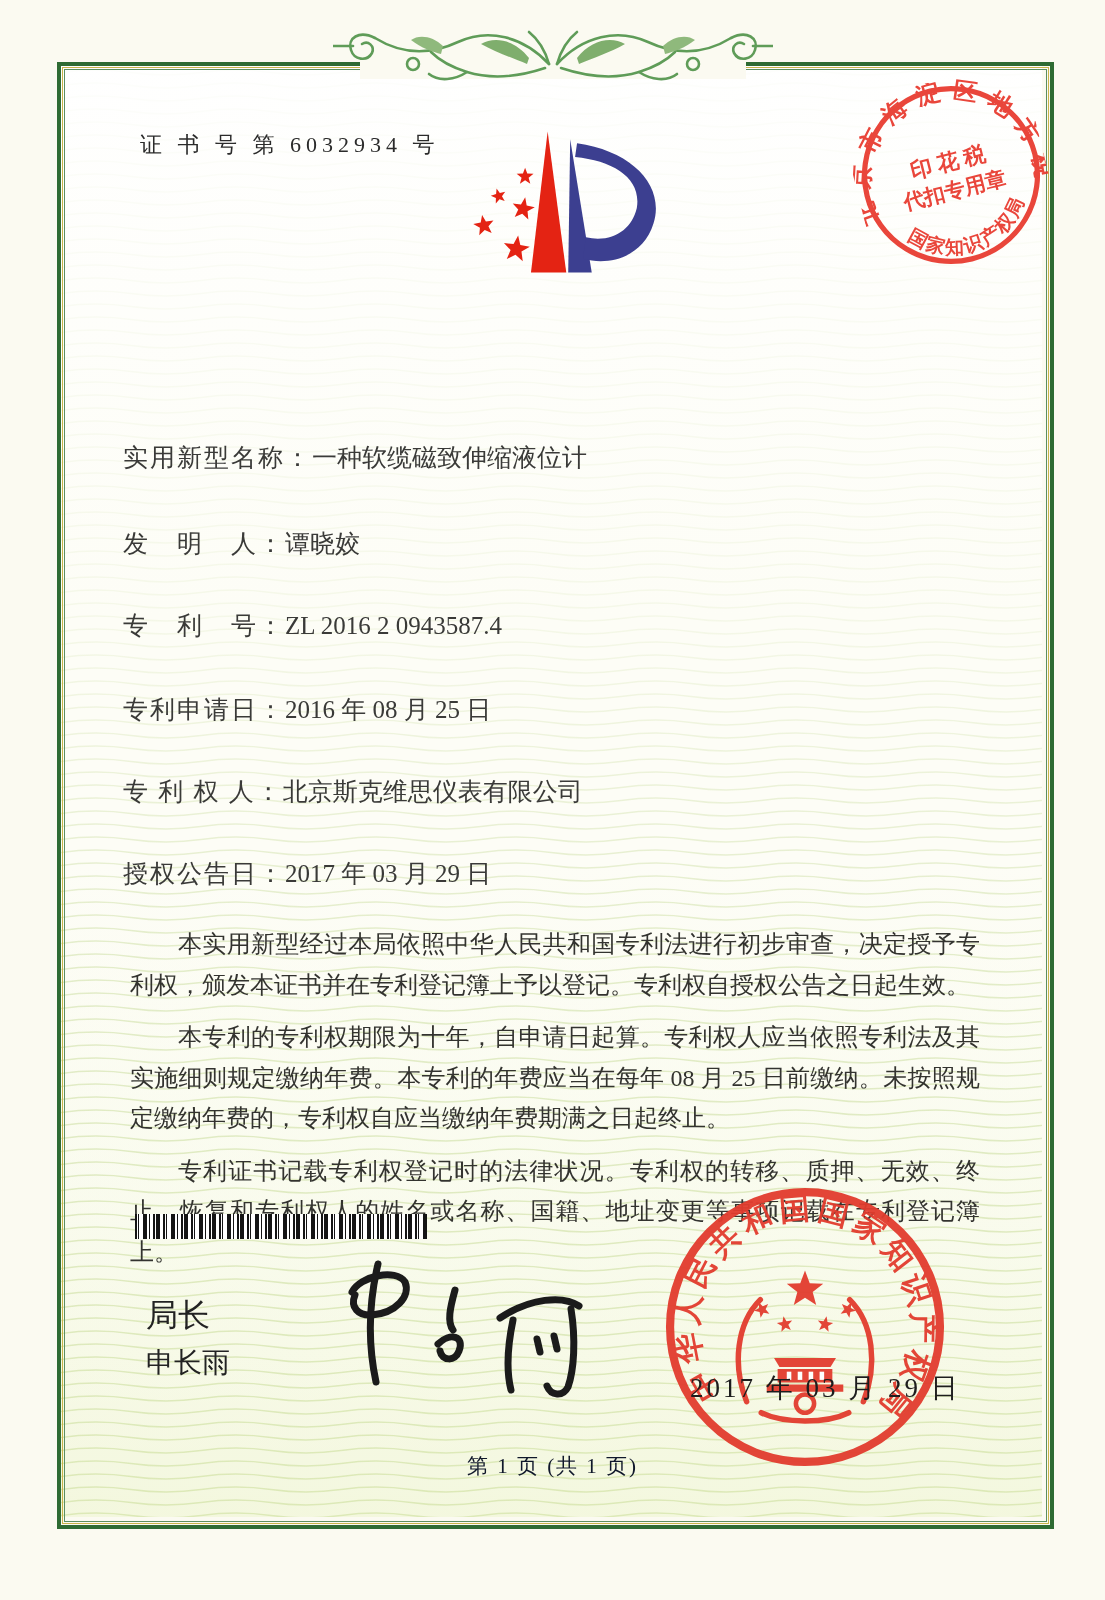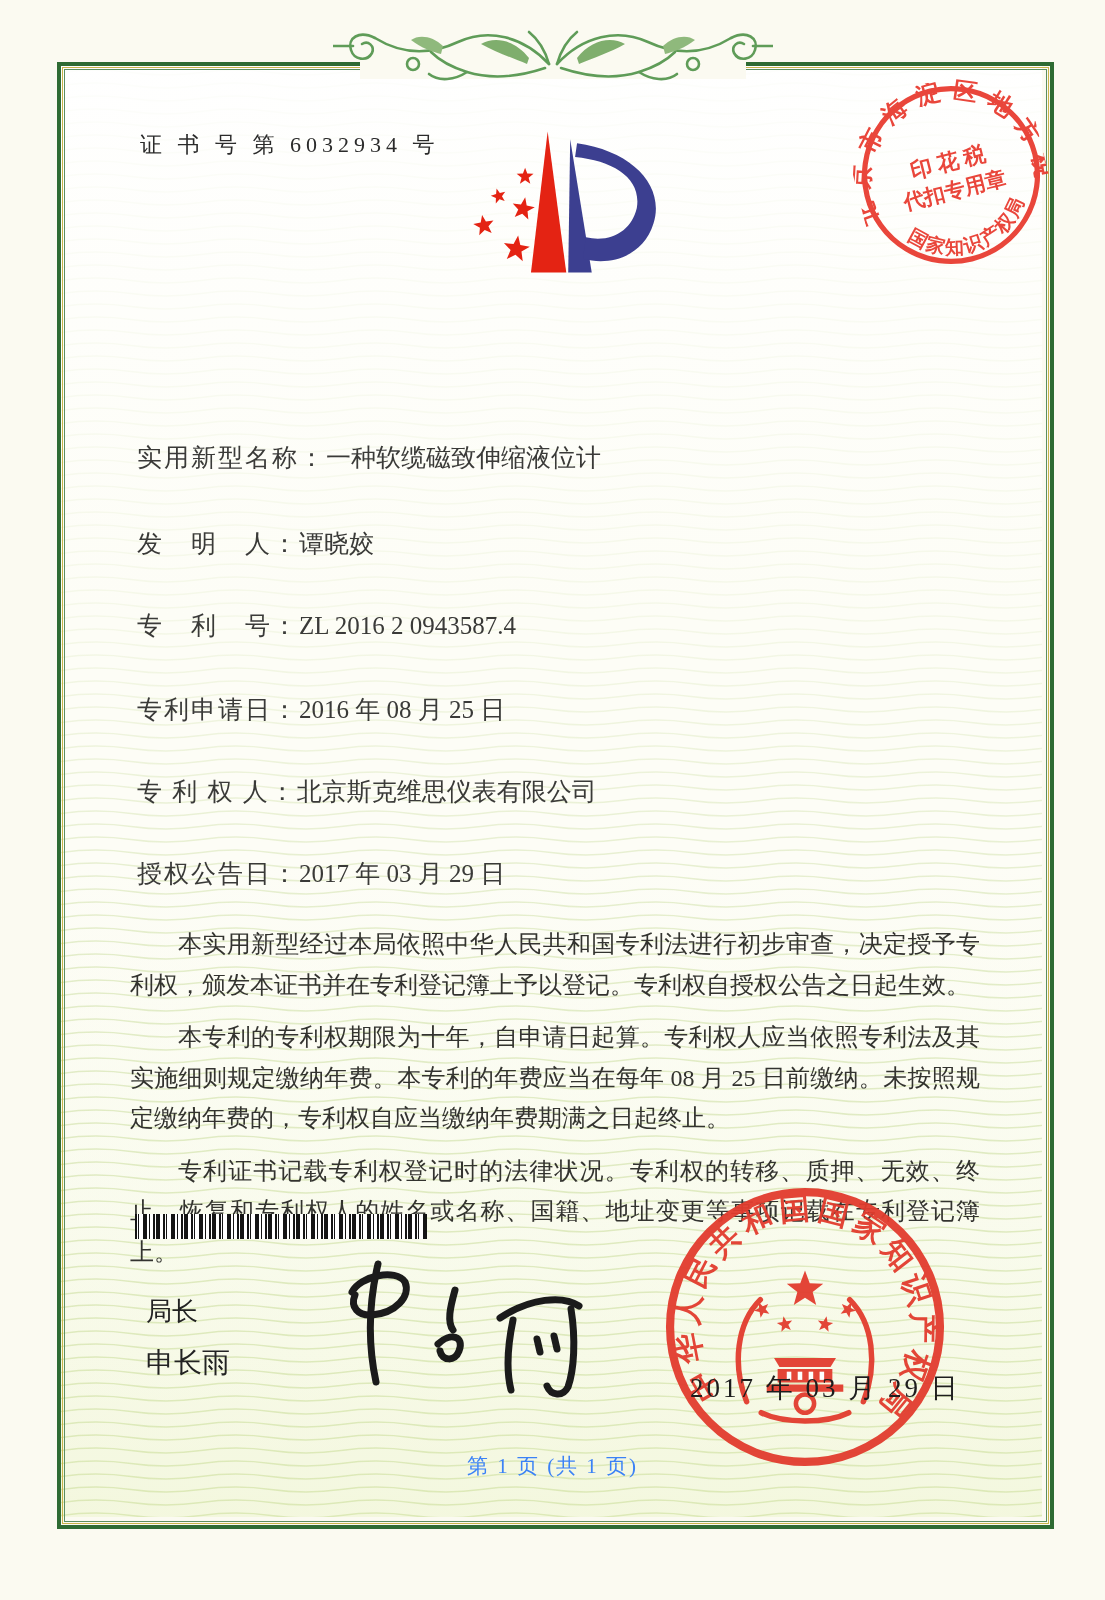--- a/index.html
+++ b/index.html
@@ -24,49 +24,49 @@
                letter-spacing:5px;z-index:5;margin-left:40px;}
   .tax-stamp{position:absolute;left:856px;top:80px;width:190px;height:190px;
              z-index:6;transform:rotate(-14deg);opacity:.92;}
   .logo{position:absolute;left:432px;top:116px;width:245px;height:175px;z-index:5;}
   .title{position:absolute;left:0;top:288px;width:100%;text-align:center;
          font-size:55px;font-weight:700;letter-spacing:14px;z-index:5;}
 
   
   .fields{position:absolute;left:123px;top:441px;z-index:5;font-size:25px;}
   .field{position:absolute;left:0;white-space:nowrap;color:#3a3a38;}
-  .field .lab{letter-spacing:2px;margin-left:14px;}
+  .field .lab{letter-spacing:2px;}
   .f0{top:0;} .f1{top:86px;} .f2{top:168px;text-align:center;} .f3{top:252px;} .f4{top:334px;} .f5{top:416px;}
 
   
   .paragraphs{position:absolute;left:118px;top:912px;width:874px;font-size:24px;
               line-height:40.5px;text-align:justify;z-index:5;color:#33332f;}
   .paragraphs p{margin:12px;text-indent:2em;}
 
   
   .watermark{position:absolute;left:182px;top:726px;font-size:168px;font-weight:700;
              letter-spacing:18px;font-family:"Liberation Sans","DejaVu Sans",sans-serif;
              color:#f2f2ee;-webkit-text-stroke:3px #d8d8d3;z-index:4;white-space:nowrap;}
 
   
   .barcode{position:absolute;left:135px;top:1214px;width:292px;height:25px;z-index:5;
      background:repeating-linear-gradient(90deg,
        #141414 0 2px,#fff 2px 3px,#141414 3px 4px,#fff 4px 8px,
        #141414 8px 12px,#fff 12px 14px,#141414 14px 15px,#fff 15px 18px,
        #141414 18px 20px,#fff 20px 21px,#141414 21px 25px,#fff 25px 28px);}
-  .signer-title{position:absolute;left:146px;top:1294px;font-size:26px;z-index:5;
+  .signer-title{position:absolute;left:146px;top:1294px;font-size:32px;z-index:5;
                 font-family:"Liberation Sans","DejaVu Sans",sans-serif;color:#222;}
   .signer-name{position:absolute;left:146px;top:1344px;font-size:28px;z-index:5;
                font-family:"Liberation Sans","DejaVu Sans",sans-serif;color:#222;}
   .signature{position:absolute;left:300px;top:1238px;width:300px;height:175px;z-index:6;}
   .seal{position:absolute;left:650px;top:1172px;width:310px;height:310px;z-index:6;opacity:.95;}
   .seal-date{position:absolute;left:690px;top:1370px;font-size:27px;letter-spacing:3px;
              color:#1d1d1d;z-index:7;white-space:nowrap;}
   .footer{position:absolute;left:0;top:1452px;width:100%;text-align:center;
-          font-size:21px;letter-spacing:2px;z-index:5;color:#3b82f6;}
+          font-size:21px;letter-spacing:2px;z-index:5;color:#0f172a;}
 </style>
 </head>
 <body>
 
 <div class="page">
 
   <div class="frame">
     <svg class="guilloche" width="981" height="1451" viewBox="0 0 981 1451" preserveAspectRatio="none">
       <defs>
         <pattern id="wave" width="140" height="13" patternUnits="userSpaceOnUse">

